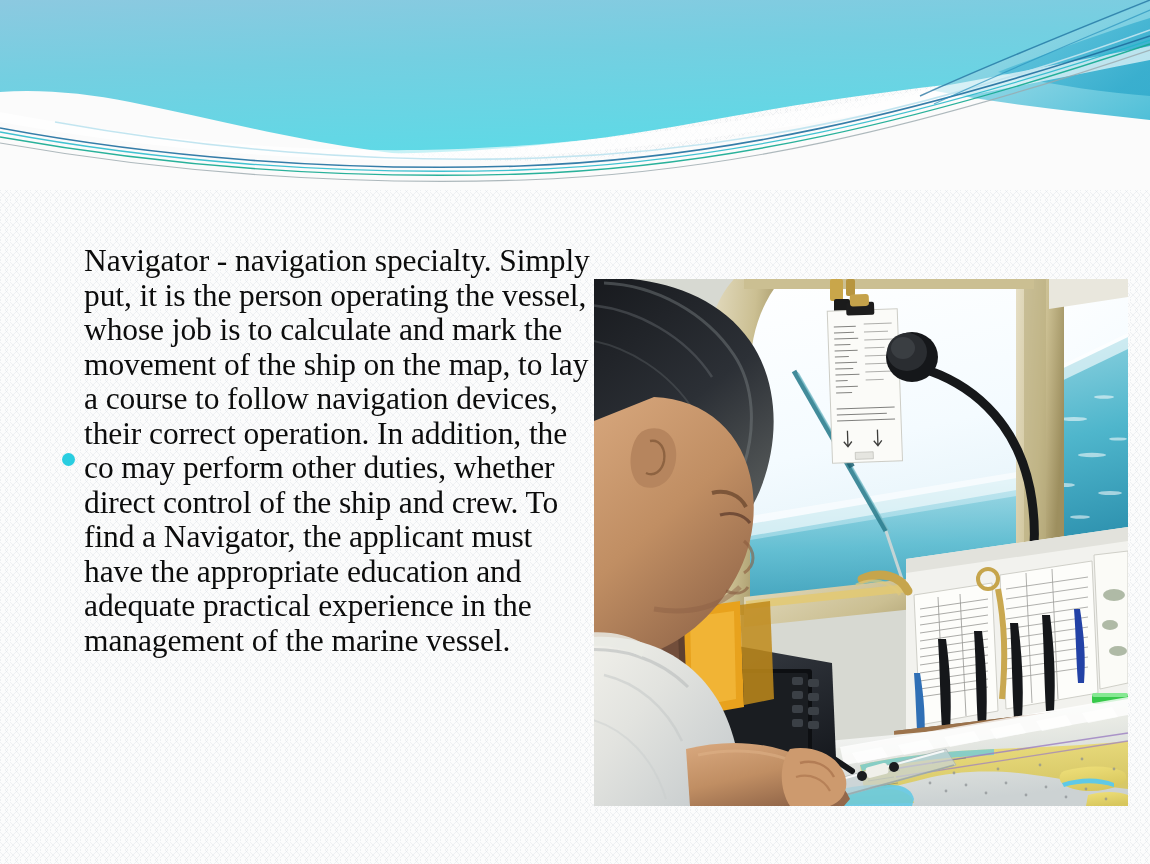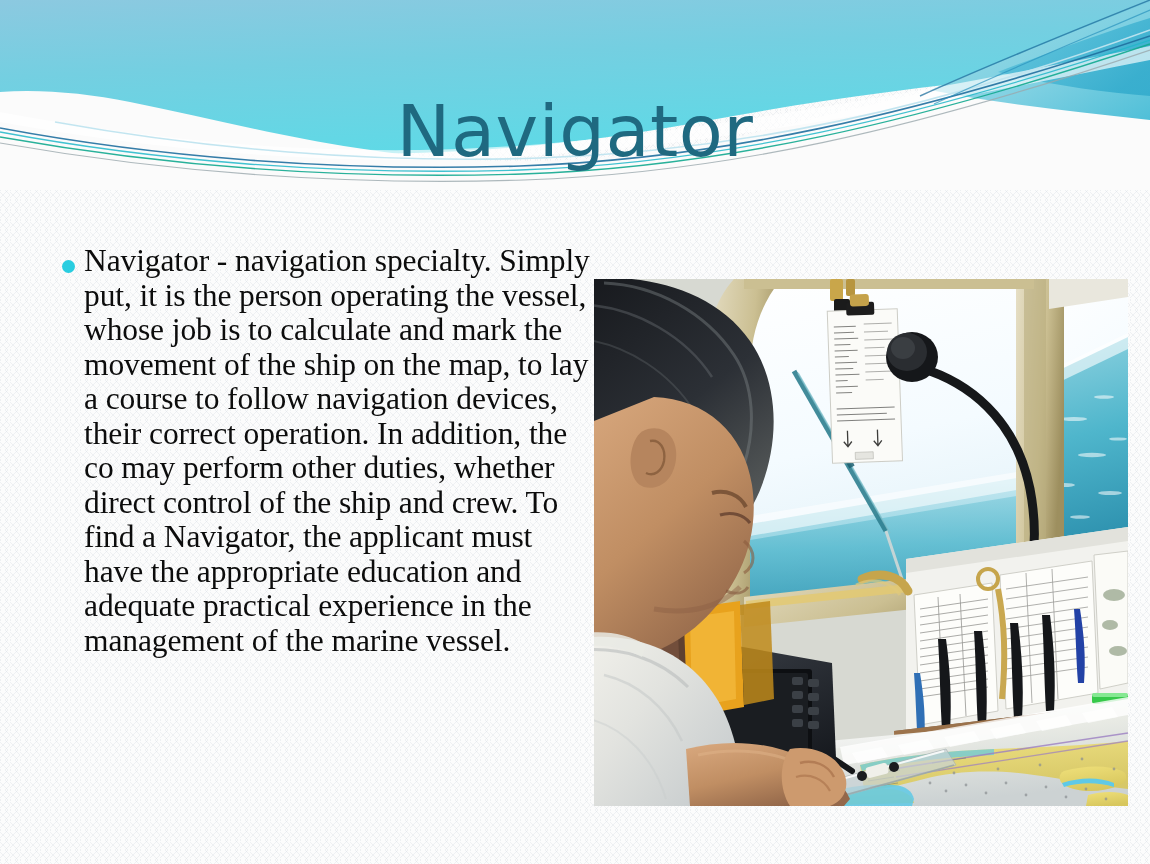--- a/index.html
+++ b/index.html
@@ -55,21 +55,21 @@
     z-index: 5;
   }
 
   
   .body-block {
     position: absolute;
     left: 62px;
     top: 244px;
     width: 528px;
     display: flex;
-    align-items: flex-start;
+    align-items: center;
     z-index: 4;
   }
   .bullet-dot {
     flex: 0 0 auto;
     width: 13px;
     height: 13px;
     border-radius: 50%;
     background: #29cde0;
     margin-top: 16px;
     margin-right: 9px;
@@ -154,21 +154,20 @@
       <path d="M0,132 C150,160 330,176 520,170 C720,163 910,120 1150,40" fill="none" stroke="#20b7c9" stroke-width="1.3" opacity="0.85"></path>
       <path d="M0,137 C152,164 332,180 522,174 C722,167 912,124 1150,44" fill="none" stroke="#12a98f" stroke-width="1.4" opacity="0.9"></path>
       <path d="M0,143 C154,170 334,186 524,180 C724,173 914,130 1150,50" fill="none" stroke="#9aa8ad" stroke-width="1.2" opacity="0.8"></path>
       <path d="M55,122 C200,148 370,164 540,158 C740,151 930,110 1150,30" fill="none" stroke="#bfe4ef" stroke-width="1.6" opacity="0.95"></path>
 
       <path d="M920,96 C1000,60 1080,28 1150,0" fill="none" stroke="#1f6f9e" stroke-width="1.4" opacity="0.75"></path>
       <path d="M934,104 C1012,68 1090,36 1150,10" fill="none" stroke="#2a93bd" stroke-width="1.2" opacity="0.7"></path>
     </svg>
   </div>
 
-  <div class="slide-title">Navigator</div>
 
   <div class="body-block">
     <span class="bullet-dot"></span>
     <span class="bullet-text">Navigator - navigation specialty. Simply put, it is the person operating the vessel, whose job is to calculate and mark the movement of the ship on the map, to lay a course to follow navigation devices, their correct operation. In addition, the co may perform other duties, whether direct control of the ship and crew. To find a Navigator, the applicant must have the appropriate education and adequate practical experience in the management of the marine vessel.</span>
   </div>
 
   <div class="photo">
     <svg width="534" height="527" viewBox="0 0 534 527" xmlns="http://www.w3.org/2000/svg">
       <defs>
         <linearGradient id="skyG" x1="0" y1="0" x2="0.2" y2="1">

